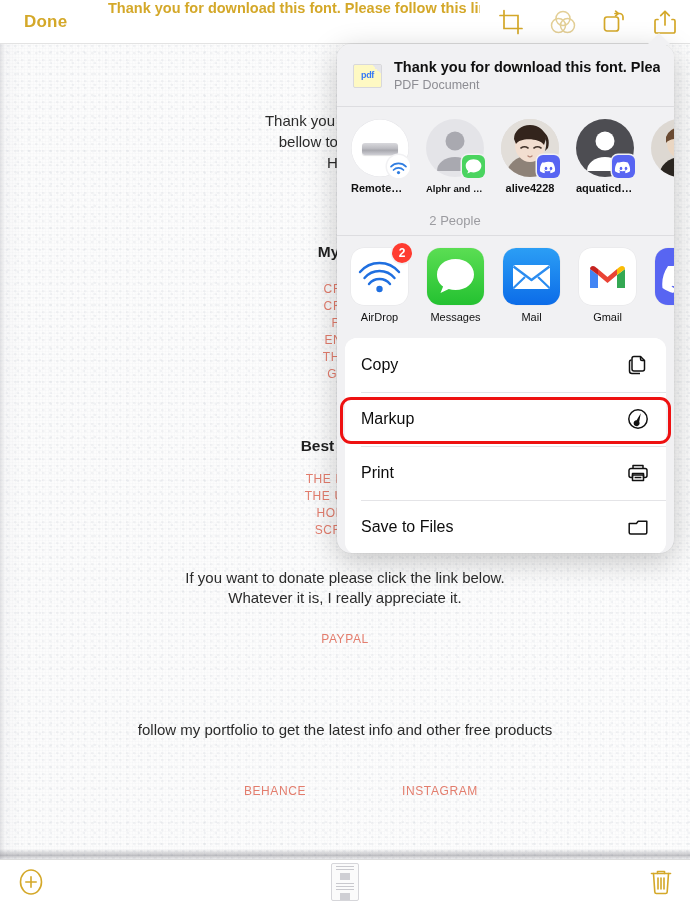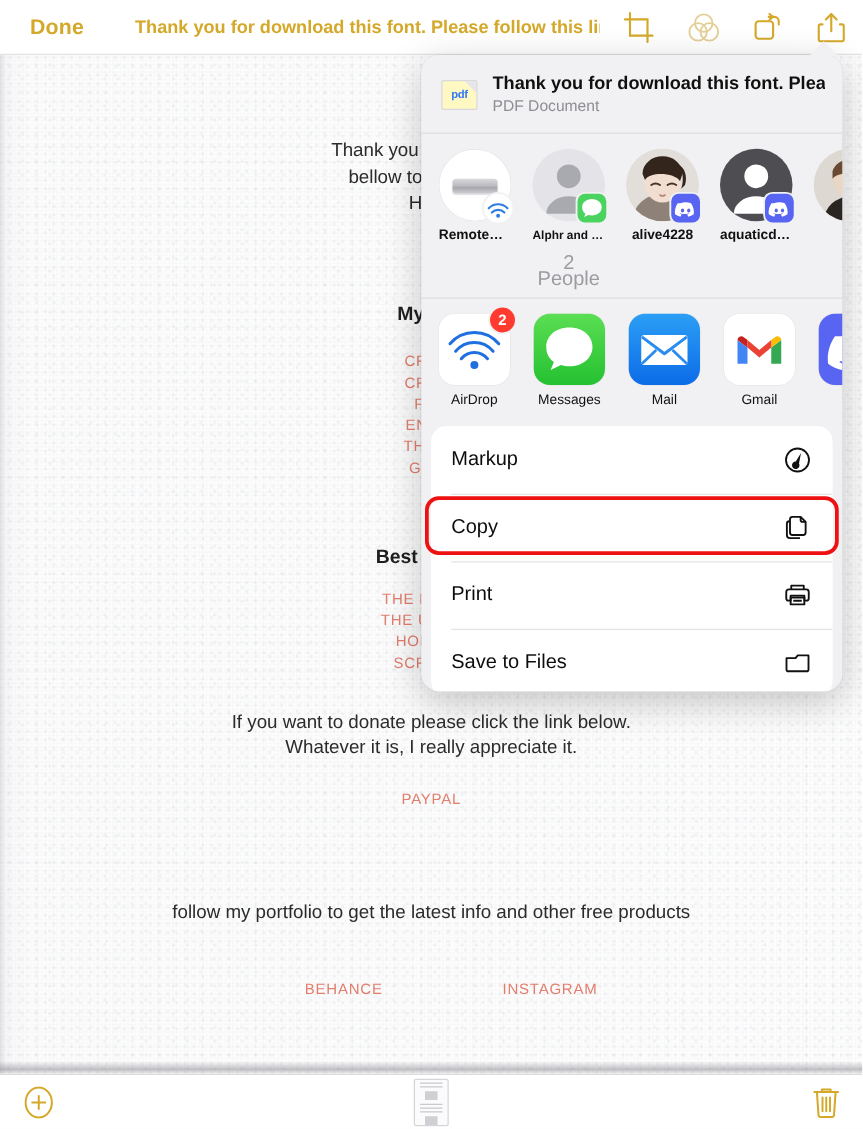--- a/index.html
+++ b/index.html
@@ -21,21 +21,20 @@
   }
 
   
   #topbar {
     position: absolute;
     top: 0; left: 0;
     width: 690px; height: 44px;
     background: #ffffff;
     border-bottom: 1px solid #e3e3e3;
     display: flex;
-    align-items: center;
     z-index: 30;
   }
   #done-btn {
     margin-left: 18px;
     font-size: 17px;
     font-weight: bold;
     color: #d4a829;
     letter-spacing: .2px;
     cursor: pointer;
     background: none; border: none;
@@ -236,24 +235,24 @@
     font-size: 11px;
     font-weight: bold;
     color: #111;
     line-height: 13px;
     white-space: nowrap;
     overflow: hidden;
     text-overflow: ellipsis;
   }
   .contact-name.small { font-size: 9.5px; }
   .contact-sub {
-    font-size: 16px;
+    font-size: 13px;
     color: #9b9ba0;
     line-height: 13px;
-    margin-top: 9px;
+    margin-top: 19px;
   }
 
   
   #apps-row {
     display: flex;
     padding: 12px 0 10px 14px;
     gap: 19px;
     overflow: hidden;
   }
   .app {
@@ -625,36 +624,36 @@
           </div>
         </div>
         <div class="app-name">D</div>
       </div>
 
     </div>
 
     <div id="actions">
 
       <div class="action-row">
-        <span class="action-label">Markup</span>
-        <span class="action-icon">
-          <svg viewBox="0 0 24 24" width="24" height="24" fill="none" stroke="#111" stroke-width="1.5">
-            <circle cx="12" cy="12" r="9.2"></circle>
-            <path d="M14.8 6.3 L10.6 13.2 a3 3 0 1 0 2.6 1.5 z" fill="#111" stroke="none"></path>
-          </svg>
-        </span>
-      </div>
-
-      <div class="action-row">
         <span class="action-label">Copy</span>
         <span class="action-icon">
           <svg viewBox="0 0 24 24" width="24" height="24" fill="none" stroke="#111" stroke-width="1.5" stroke-linejoin="round">
             <path d="M8 3.5 h6.5 l4 4 V16 a2 2 0 0 1 -2 2 H8 a2 2 0 0 1 -2 -2 V5.5 a2 2 0 0 1 2 -2 z"></path>
             <path d="M14.5 3.5 V6 a1.5 1.5 0 0 0 1.5 1.5 h2.5"></path>
             <path d="M5.5 7 A2 2 0 0 0 3.5 9 v9 a2.5 2.5 0 0 0 2.5 2.5 h8"></path>
+          </svg>
+        </span>
+      </div>
+
+      <div class="action-row">
+        <span class="action-label">Markup</span>
+        <span class="action-icon">
+          <svg viewBox="0 0 24 24" width="24" height="24" fill="none" stroke="#111" stroke-width="1.5">
+            <circle cx="12" cy="12" r="9.2"></circle>
+            <path d="M14.8 6.3 L10.6 13.2 a3 3 0 1 0 2.6 1.5 z" fill="#111" stroke="none"></path>
           </svg>
         </span>
       </div>
 
       <div class="action-row">
         <span class="action-label">Print</span>
         <span class="action-icon">
           <svg viewBox="0 0 24 24" width="24" height="24" fill="none" stroke="#111" stroke-width="1.5" stroke-linejoin="round">
             <path d="M7 7.5 V4.5 h10 v3"></path>
             <path d="M5 7.5 h14 a2 2 0 0 1 2 2 v5 a2 2 0 0 1 -2 2 h-1.5 v-4 h-11 v4 H5 a2 2 0 0 1 -2 -2 v-5 a2 2 0 0 1 2 -2 z"></path>

